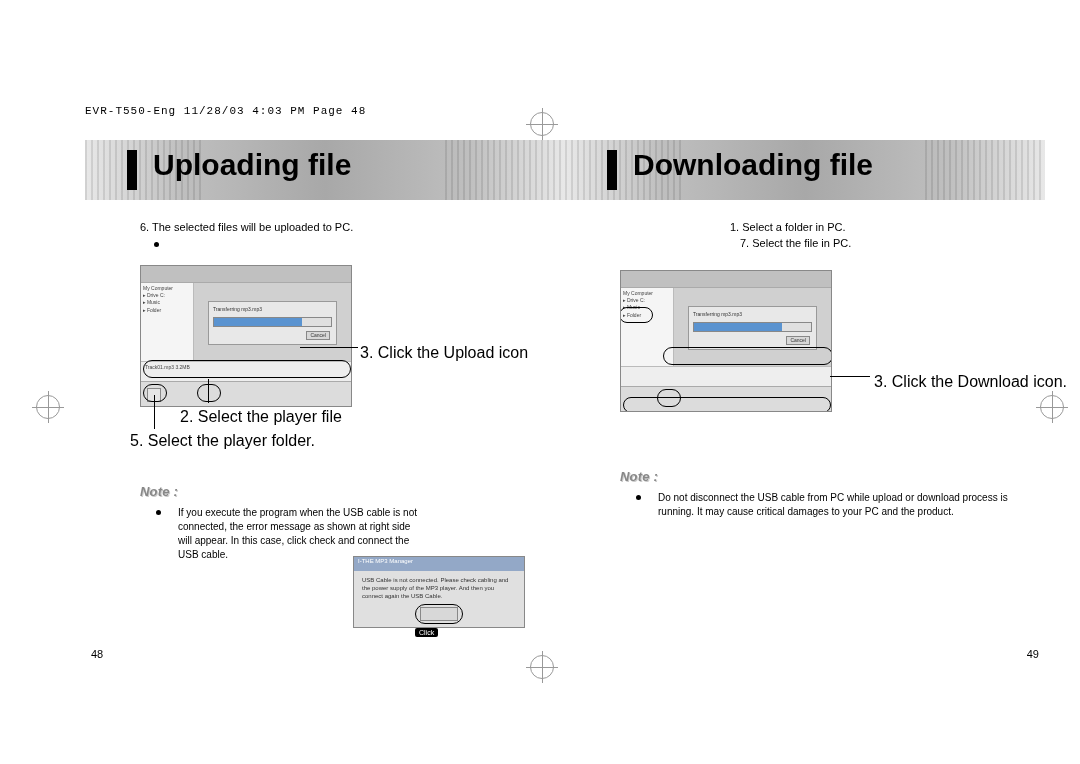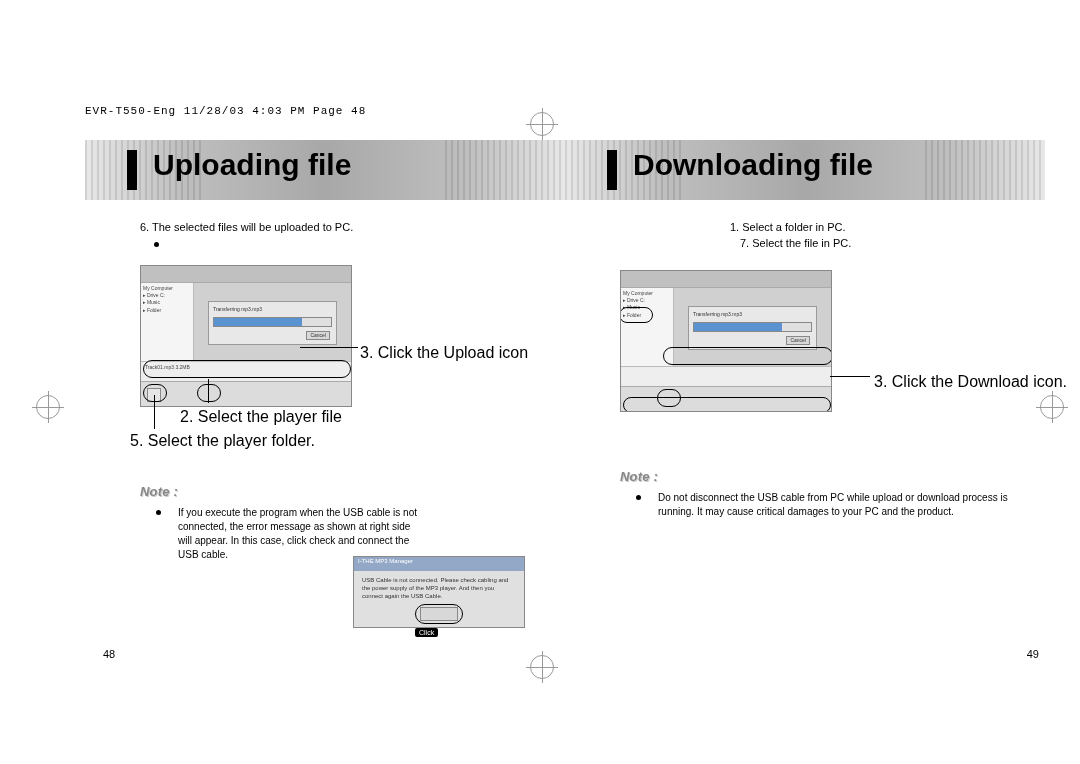--- a/index.html
+++ b/index.html
@@ -176,21 +176,21 @@
   .error-box .msg{ font-size:6px; padding:6px 8px; color:#333; line-height:1.3;}
   .error-box .btn{ position:absolute; bottom:6px; left:50%; transform:translateX(-50%); width:36px; height:12px; background:#d8d8d8; border:1px solid #888;}
   .error-box .btn-oval{ position:absolute; bottom:3px; left:50%; transform:translateX(-50%); width:46px; height:18px; border:1.5px solid #000; border-radius:999px;}
   .error-box .click-tag{ position:absolute; bottom:-10px; left:50%; transform:translateX(-24px); font-size:7px; background:#000; color:#fff; padding:1px 4px; border-radius:2px;}
   .page-num {
     position:absolute;
     bottom:0px;
     font-size:11px;
     color:#000;
   }
-  .page-num.left{ left:18px;text-align:right;}
+  .page-num.left{ left:6px;text-align:right;}
   .page-num.right{ right:6px;}
 </style>
 </head>
 <body>
 
 <div class="header-line">EVR-T550-Eng  11/28/03  4:03 PM  Page 48</div>
 
 <div class="crop-mark cm-top">
     <div class="cross h"></div>
     <div class="cross v"></div>

